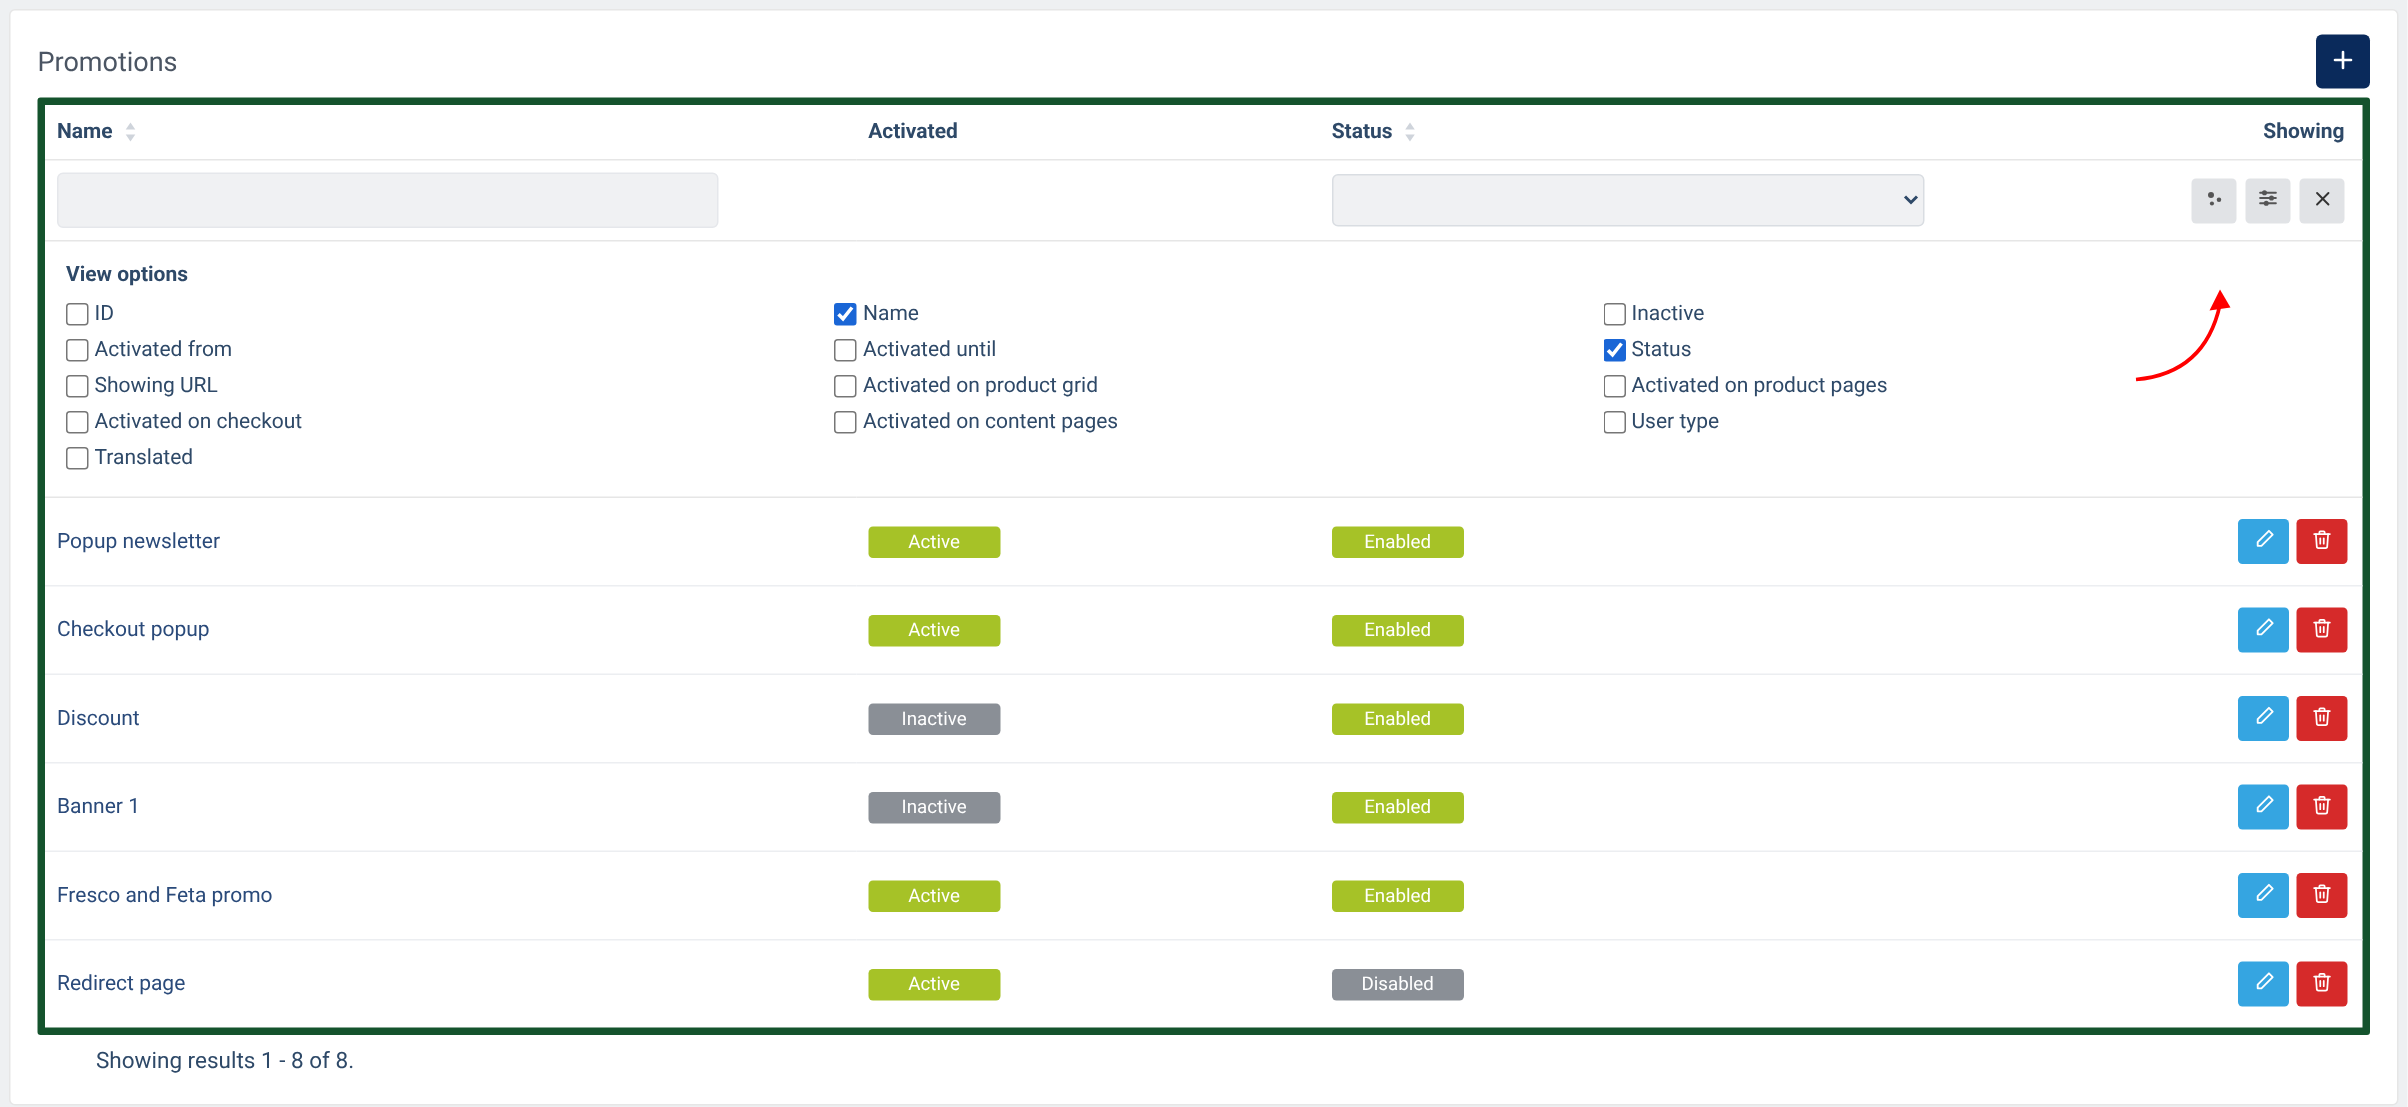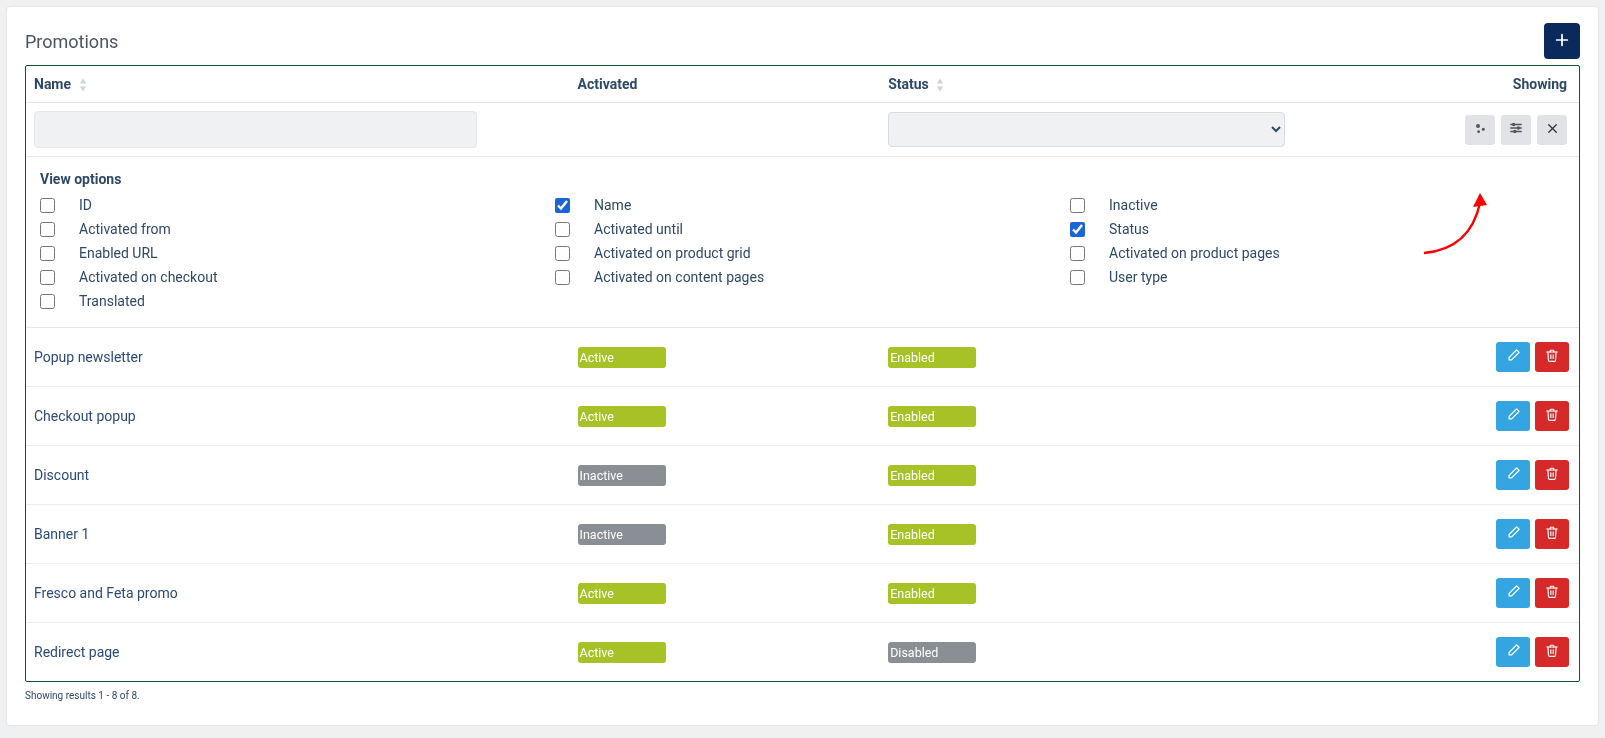--- a/index.html
+++ b/index.html
@@ -37,21 +37,21 @@
     border-radius: 4px;
     color: #fff;
     cursor: pointer;
     display: flex;
     align-items: center;
     justify-content: center;
   }
   .btn-add svg { stroke: #fff; }
 
   .table-wrap {
-    border: 1px solid #14532d;
+    border: 5px solid #14532d;
     border-radius: 2px;
     margin-top: 6px;
   }
   table {
     width: 100%;
     border-collapse: collapse;
     table-layout: fixed;
   }
   thead tr.head-row th {
     text-align: left;
@@ -128,21 +128,21 @@
   }
   .options-grid {
     display: grid;
     grid-template-columns: repeat(3, 1fr);
     column-gap: 20px;
     row-gap: 8px;
   }
   .opt {
     display: flex;
     align-items: flex-end;
-    gap: 24px;
+    gap: 4px;
     color: #2e4968;
     font-size: 14px;
   }
   .opt input[type=checkbox] {
     width: 15px;
     height: 15px;
     accent-color: #1a66d6;
     cursor: pointer;
   }
 
@@ -152,21 +152,21 @@
     border-bottom: 1px solid #eceef1;
     vertical-align: middle;
     font-size: 14px;
   }
   tbody tr.data-row:last-child td { border-bottom: none; }
   .link-cell { color: #2a4a7a; }
 
   .badge {
     display: inline-block;
     min-width: 88px;
-    text-align: left;
+    text-align: center;
     font-size: 12.5px;
     padding: 3px 2px;
     border-radius: 3px;
     color: #fff;
   }
   .badge-green { background: #a6c227; }
   .badge-grey  { background: #8a8f96; }
 
   .row-actions {
     display: flex;
@@ -184,21 +184,22 @@
     display: flex;
     align-items: center;
     justify-content: center;
   }
   .row-btn.edit   { background: #35a5e1; }
   .row-btn.delete { background: #d62a2a; }
 
   .results-line {
     margin-top: 8px;
     color: #2e4968;
-    font-size: 10px;
+    font-size: 15px;
+    margin-left: 39px;
   }
 
   .arrow-annot {
     position: absolute;
     top: 182px;
     right: 100px;
     pointer-events: none;
   }
 </style>
 </head>
@@ -318,21 +319,21 @@
                 <label class="opt">
                   <input type="checkbox" style="">
                   <span>Activated until</span>
                 </label>
                 <label class="opt">
                   <input type="checkbox" checked="" style="">
                   <span>Status</span>
                 </label>
                 <label class="opt">
                   <input type="checkbox" style="">
-                  <span>Enabled URL</span>
+                  <span>Showing URL</span>
                 </label>
                 <label class="opt">
                   <input type="checkbox" style="">
                   <span>Activated on product grid</span>
                 </label>
                 <label class="opt">
                   <input type="checkbox" style="">
                   <span>Activated on product pages</span>
                 </label>
                 <label class="opt">

